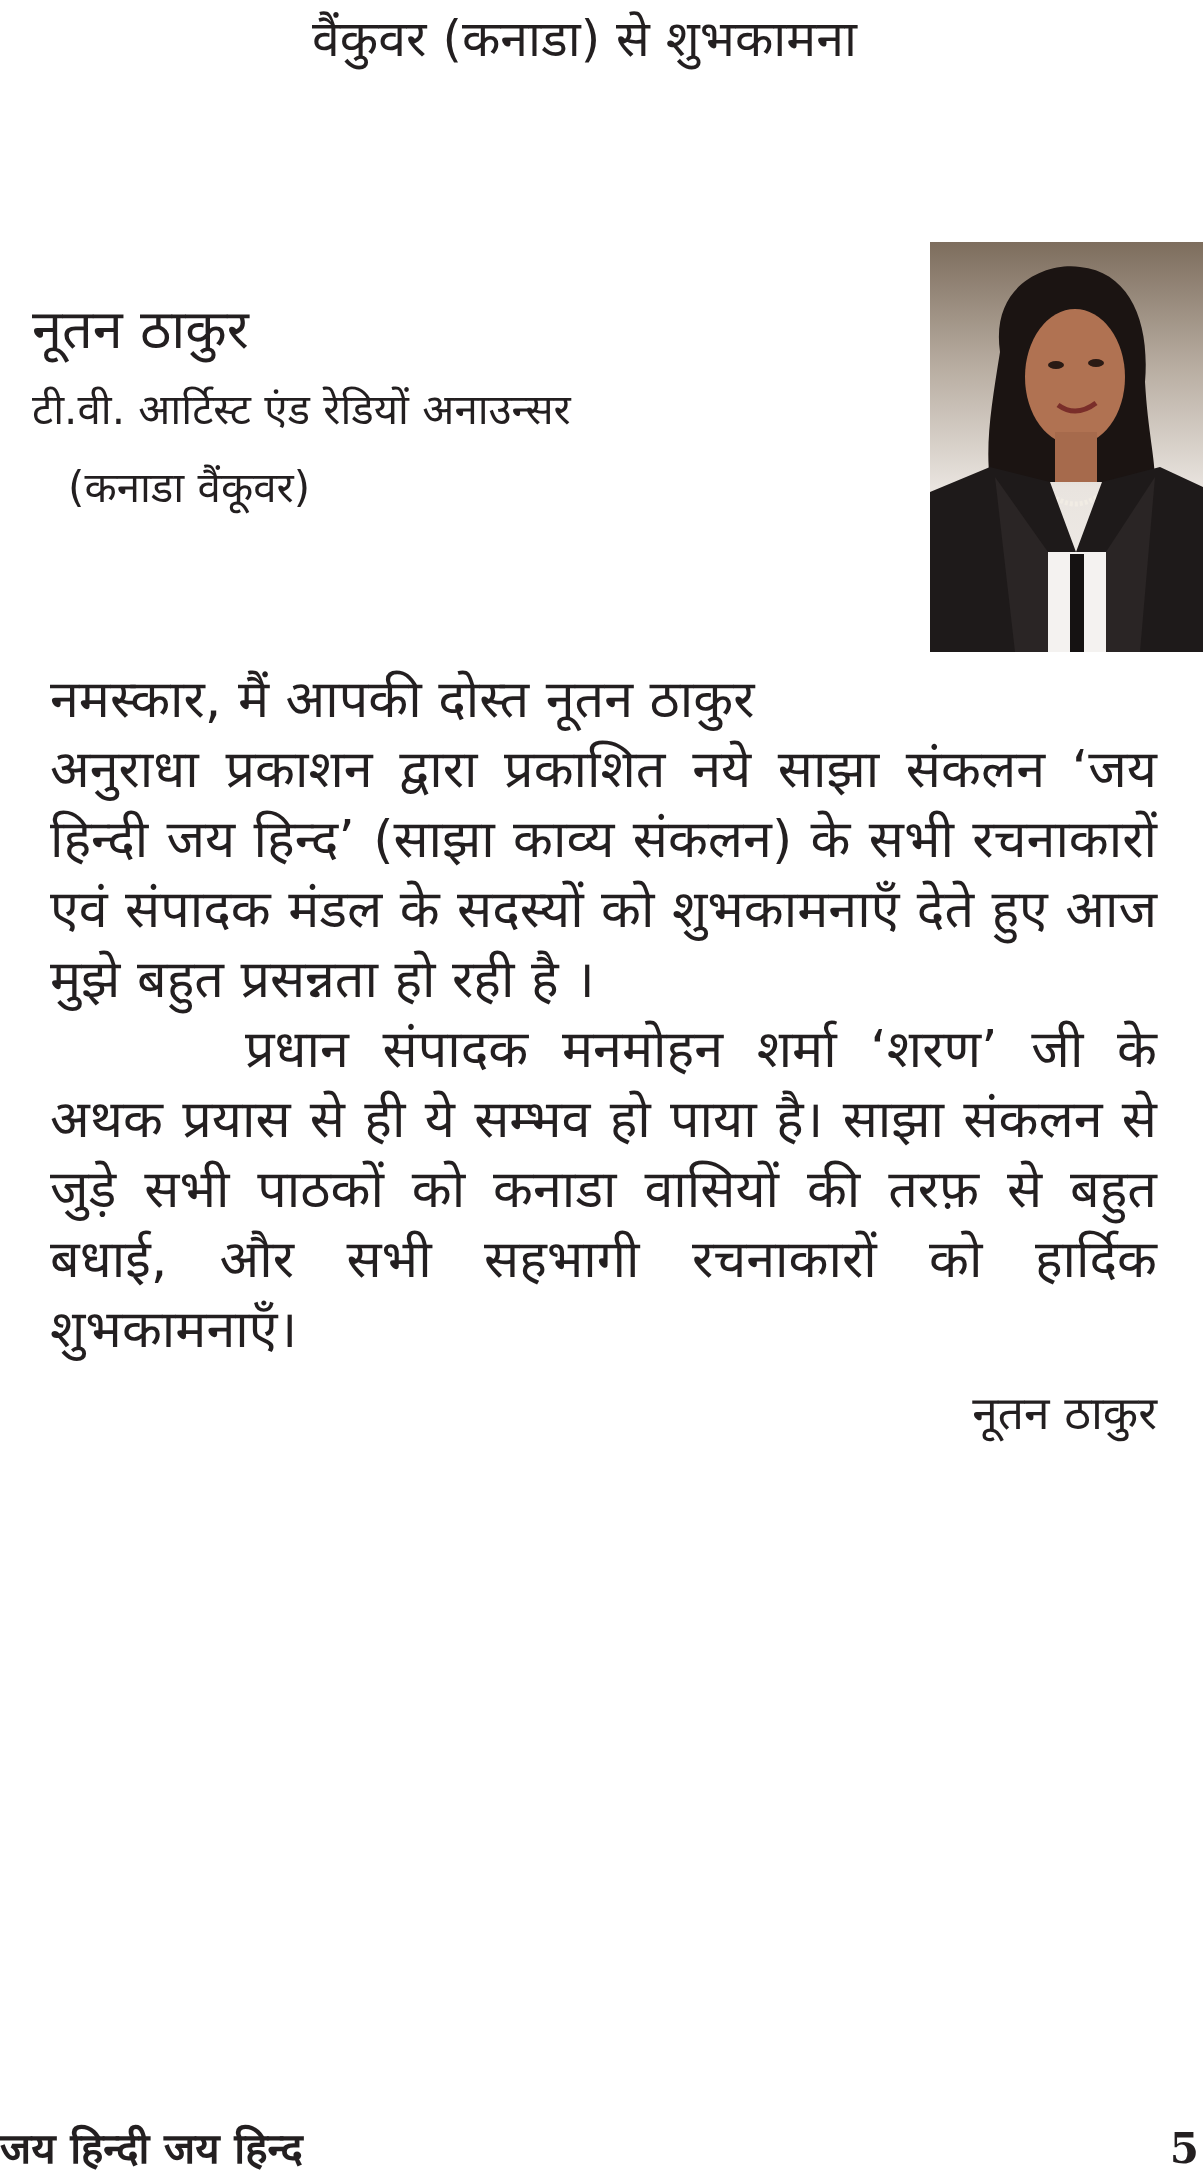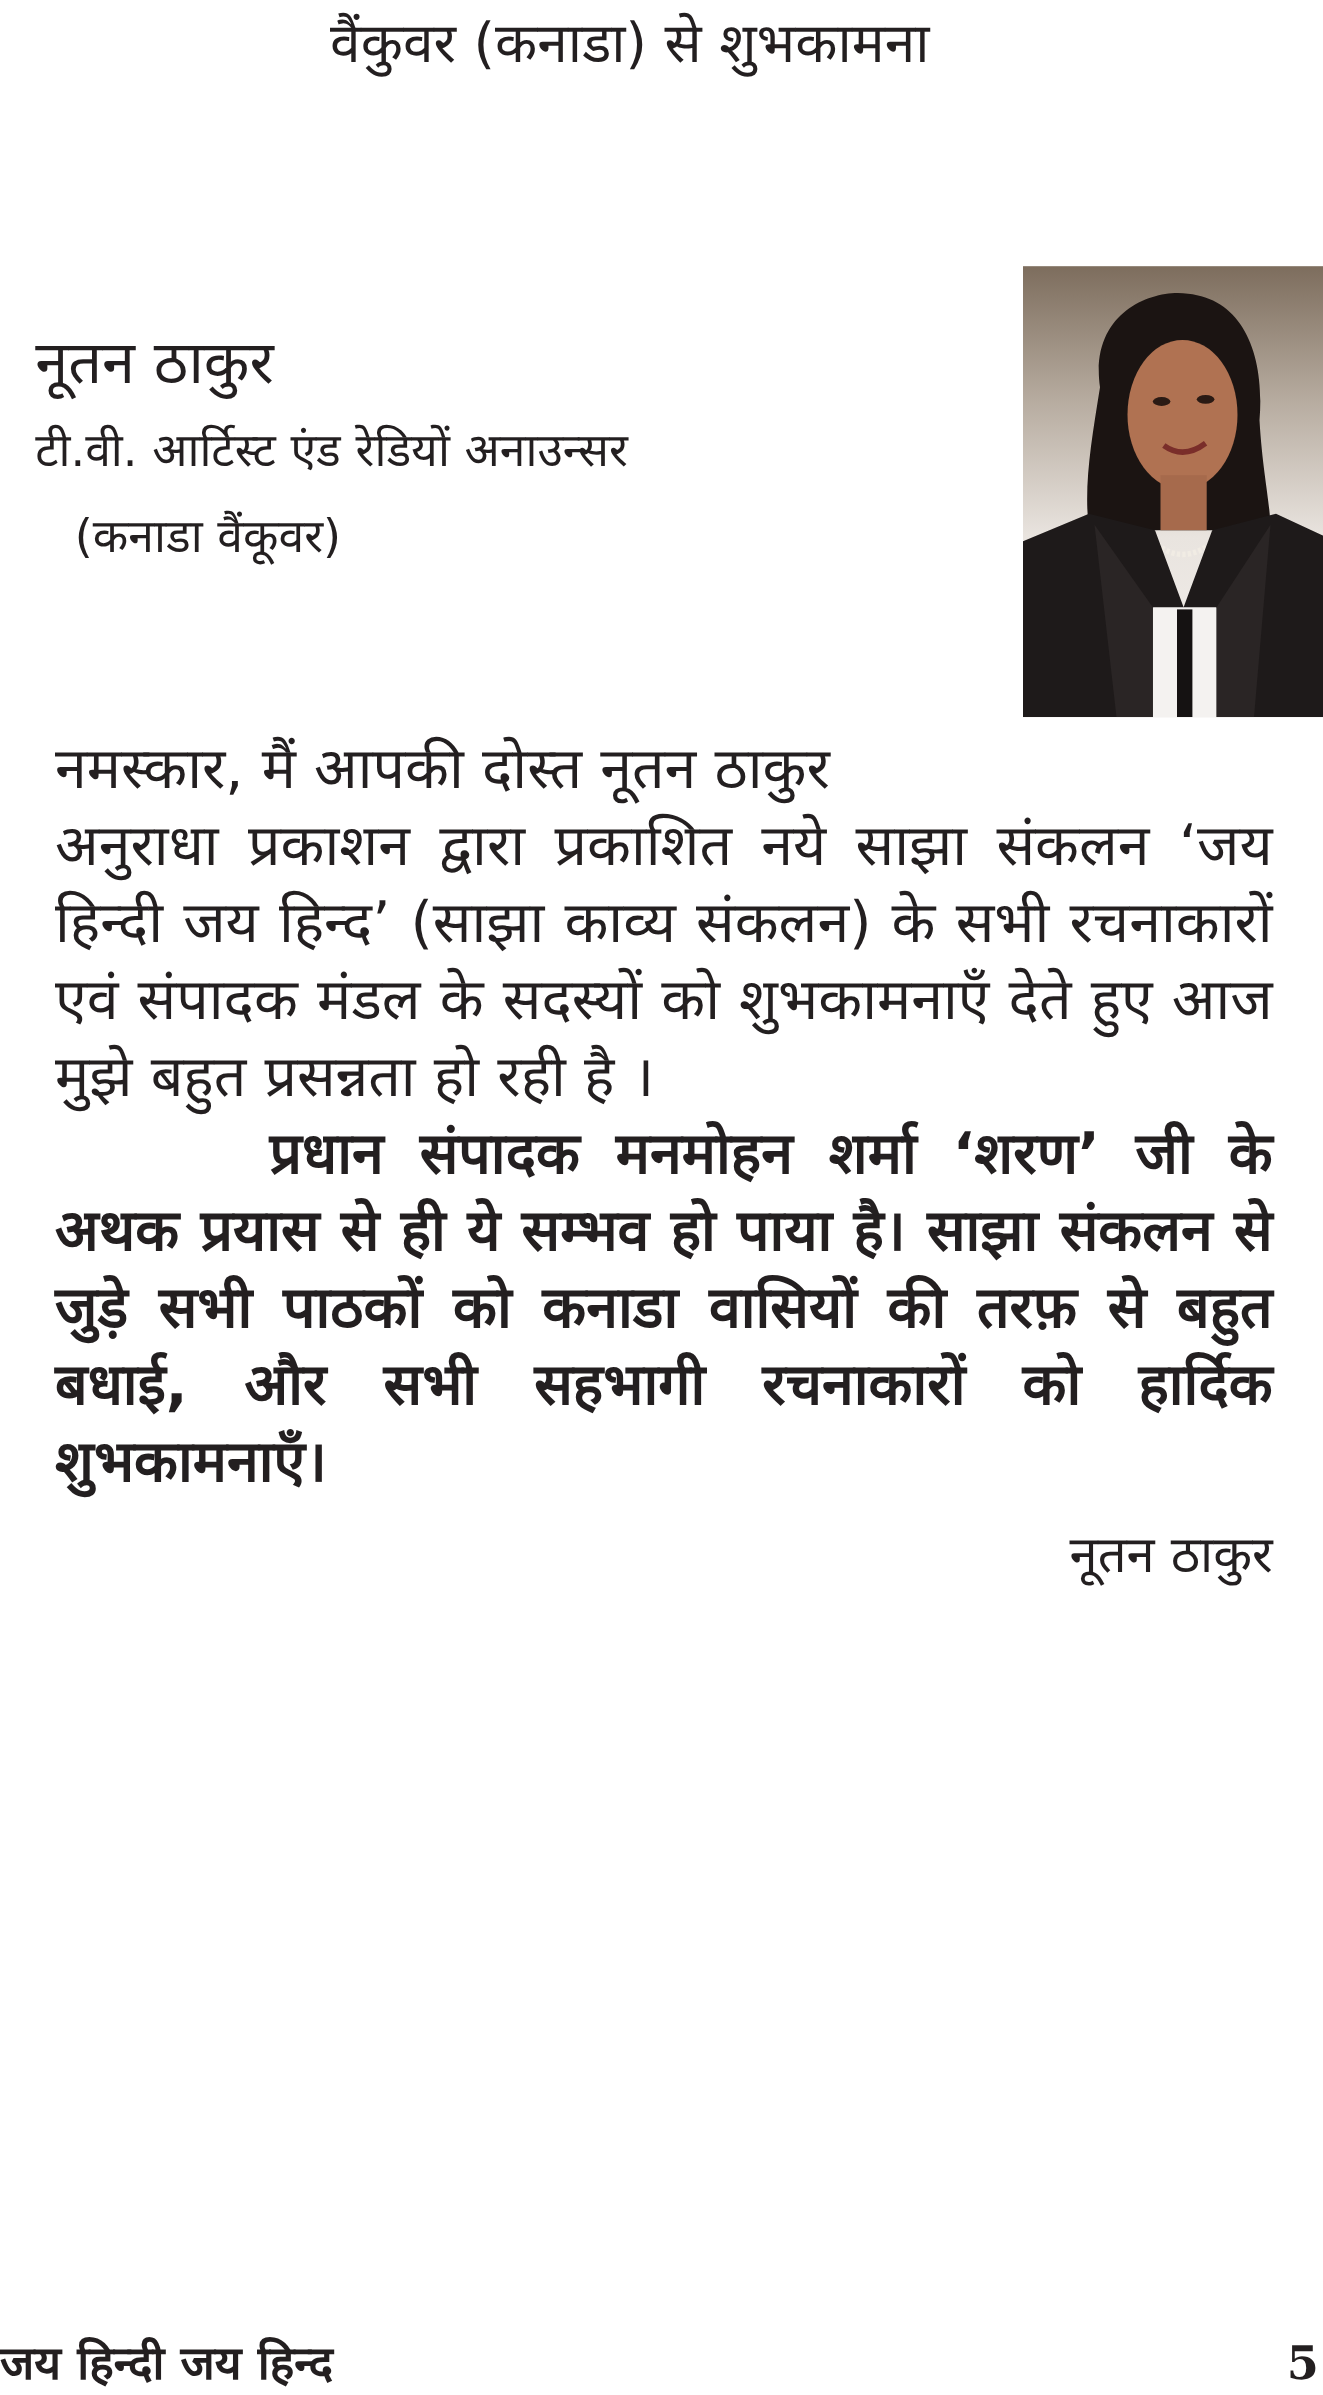--- a/index.html
+++ b/index.html
@@ -1,27 +1,27 @@
 <!DOCTYPE html>
 <html><head>
 <meta charset="utf-8">
 <style>
   html, body { margin:0; padding:0; background:#ffffff; }
   body { width:1203px; height:2177px; position:relative; overflow:hidden;
          font-family:"DejaVu Sans", "Liberation Sans", sans-serif; color:#231f20; }
-  .title { position:absolute; top:4px; left:0; width:1145px; text-align:center;
+  .title { position:absolute; top:4px; left:12px; width:1145px; text-align:center;
            font-size:50px; line-height:70px; }
   .name { position:absolute; left:32px; top:295px; font-size:54px; line-height:70px; }
   .role { position:absolute; left:32px; top:382px; font-size:42px; line-height:56px; }
   .loc  { position:absolute; left:32px; top:458px; font-size:42px; line-height:60px;margin-left:36px; }
   .photo { position:absolute; left:930px; top:242px; width:273px; height:410px; overflow:hidden;
            background:linear-gradient(180deg,#7d6d5d 0%,#b7aca0 30%,#e9e4df 60%,#f3f0ec 100%); }
   .body { position:absolute; left:50px; top:664px; width:1107px; font-size:52px; line-height:70px; }
   .para { margin:0; text-align:justify; }
-  .para.indent { text-indent:195px;font-weight:bold; }
+  .para.indent { text-indent:195px; }
   .line { display:block; }
   .sign { position:absolute; right:46px; top:1378px; font-size:46px; line-height:70px; }
   .footer-left { position:absolute; left:0; top:2124px; font-size:42px; font-weight:bold; line-height:50px; }
   .footer-right { position:absolute; right:4px; top:2124px; font-size:42px; font-weight:bold; line-height:50px;
                   font-family:"DejaVu Serif", "Liberation Serif", serif; }
 </style>
 </head>
 <body>
 
 <div class="title">वैंकुवर (कनाडा) से शुभकामना</div>

